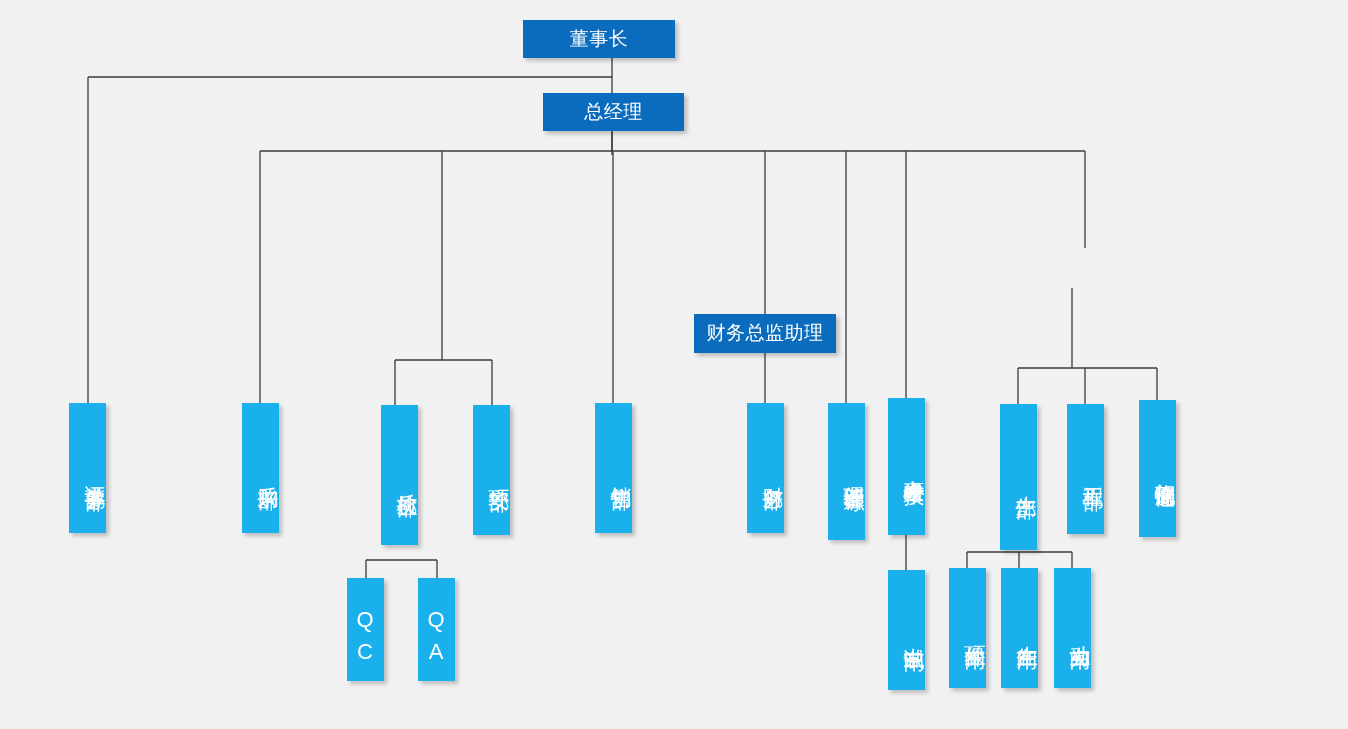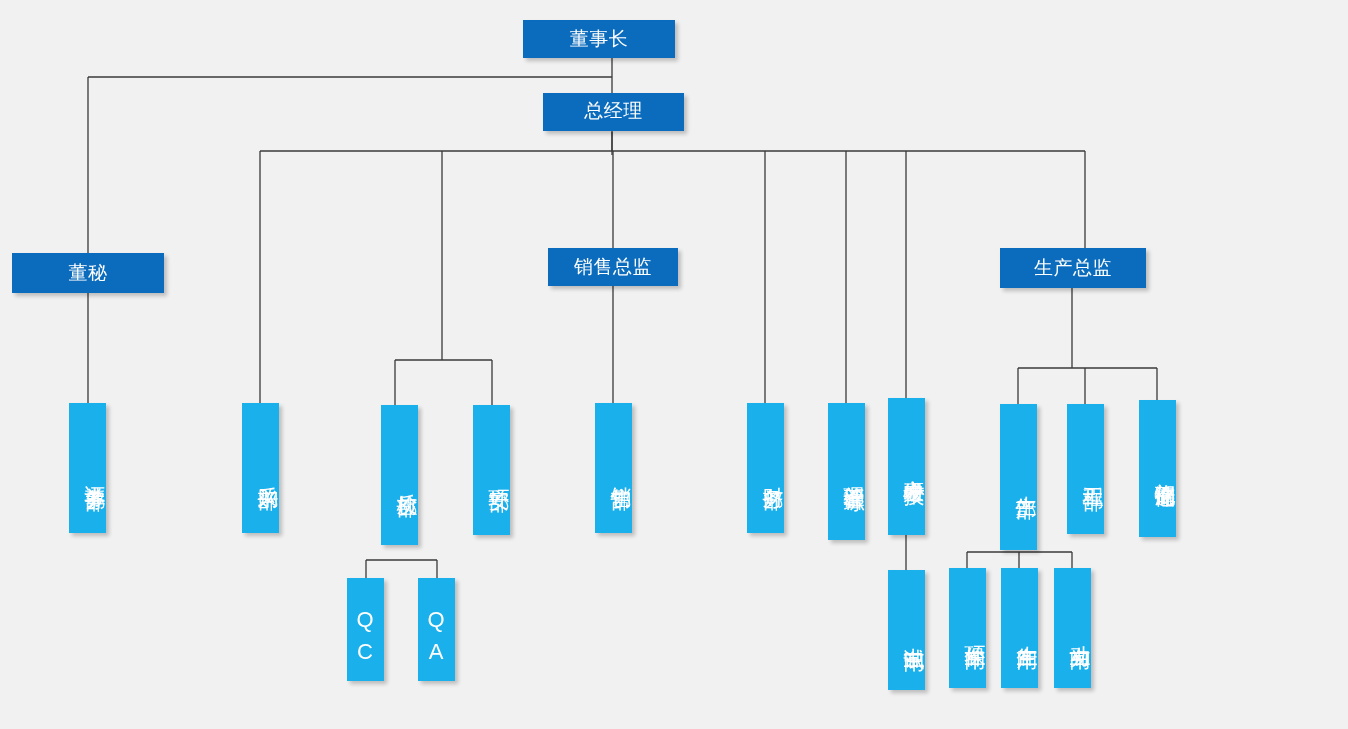--- a/index.html
+++ b/index.html
@@ -108,30 +108,28 @@
     <line x1="1157" y1="368" x2="1157" y2="400"></line>
 
     <line x1="967" y1="552" x2="1072" y2="552"></line>
     <line x1="967" y1="552" x2="967" y2="568"></line>
     <line x1="1019" y1="552" x2="1019" y2="568"></line>
     <line x1="1072" y1="552" x2="1072" y2="568"></line>
   </svg>
 
   <div class="node dark horiz" style="left:507px;top:20px;width:152px;height:38px;margin-left:16px;">董事长</div>
 
-  <div class="node dark horiz" style="left:543px;top:93px;width:141px;height:38px;font-family:Liberation Mono, monospace;">总经理</div>
-
-  <div class="node dark horiz" style="left:12px;top:253px;width:152px;height:40px;">董秘</div>
+  <div class="node dark horiz" style="left:543px;top:93px;width:141px;height:38px;">总经理</div>
 
 
 
-  <div class="node dark horiz" style="left:548px;top:248px;width:130px;height:38px;">销售总监</div>
 
 
-  <div class="node dark horiz" style="left:1000px;top:248px;width:146px;height:40px;">生产总监</div>
+  <div class="node dark horiz" style="left:694px;top:314px;width:142px;height:39px;">财务总监助理</div>
+
 
   <div class="node light vert" style="left:69px;top:403px;width:37px;height:130px;">证券事务部</div>
 
   <div class="node light vert" style="left:242px;top:403px;width:37px;height:130px;">采购部</div>
 
   <div class="node light vert" style="left:381px;top:405px;width:37px;height:140px;">质检部</div>
 
   <div class="node light vert" style="left:473px;top:405px;width:37px;height:130px;">安环部</div>
 
   <div class="node light vert" style="left:595px;top:403px;width:37px;height:130px;">销售部</div>

